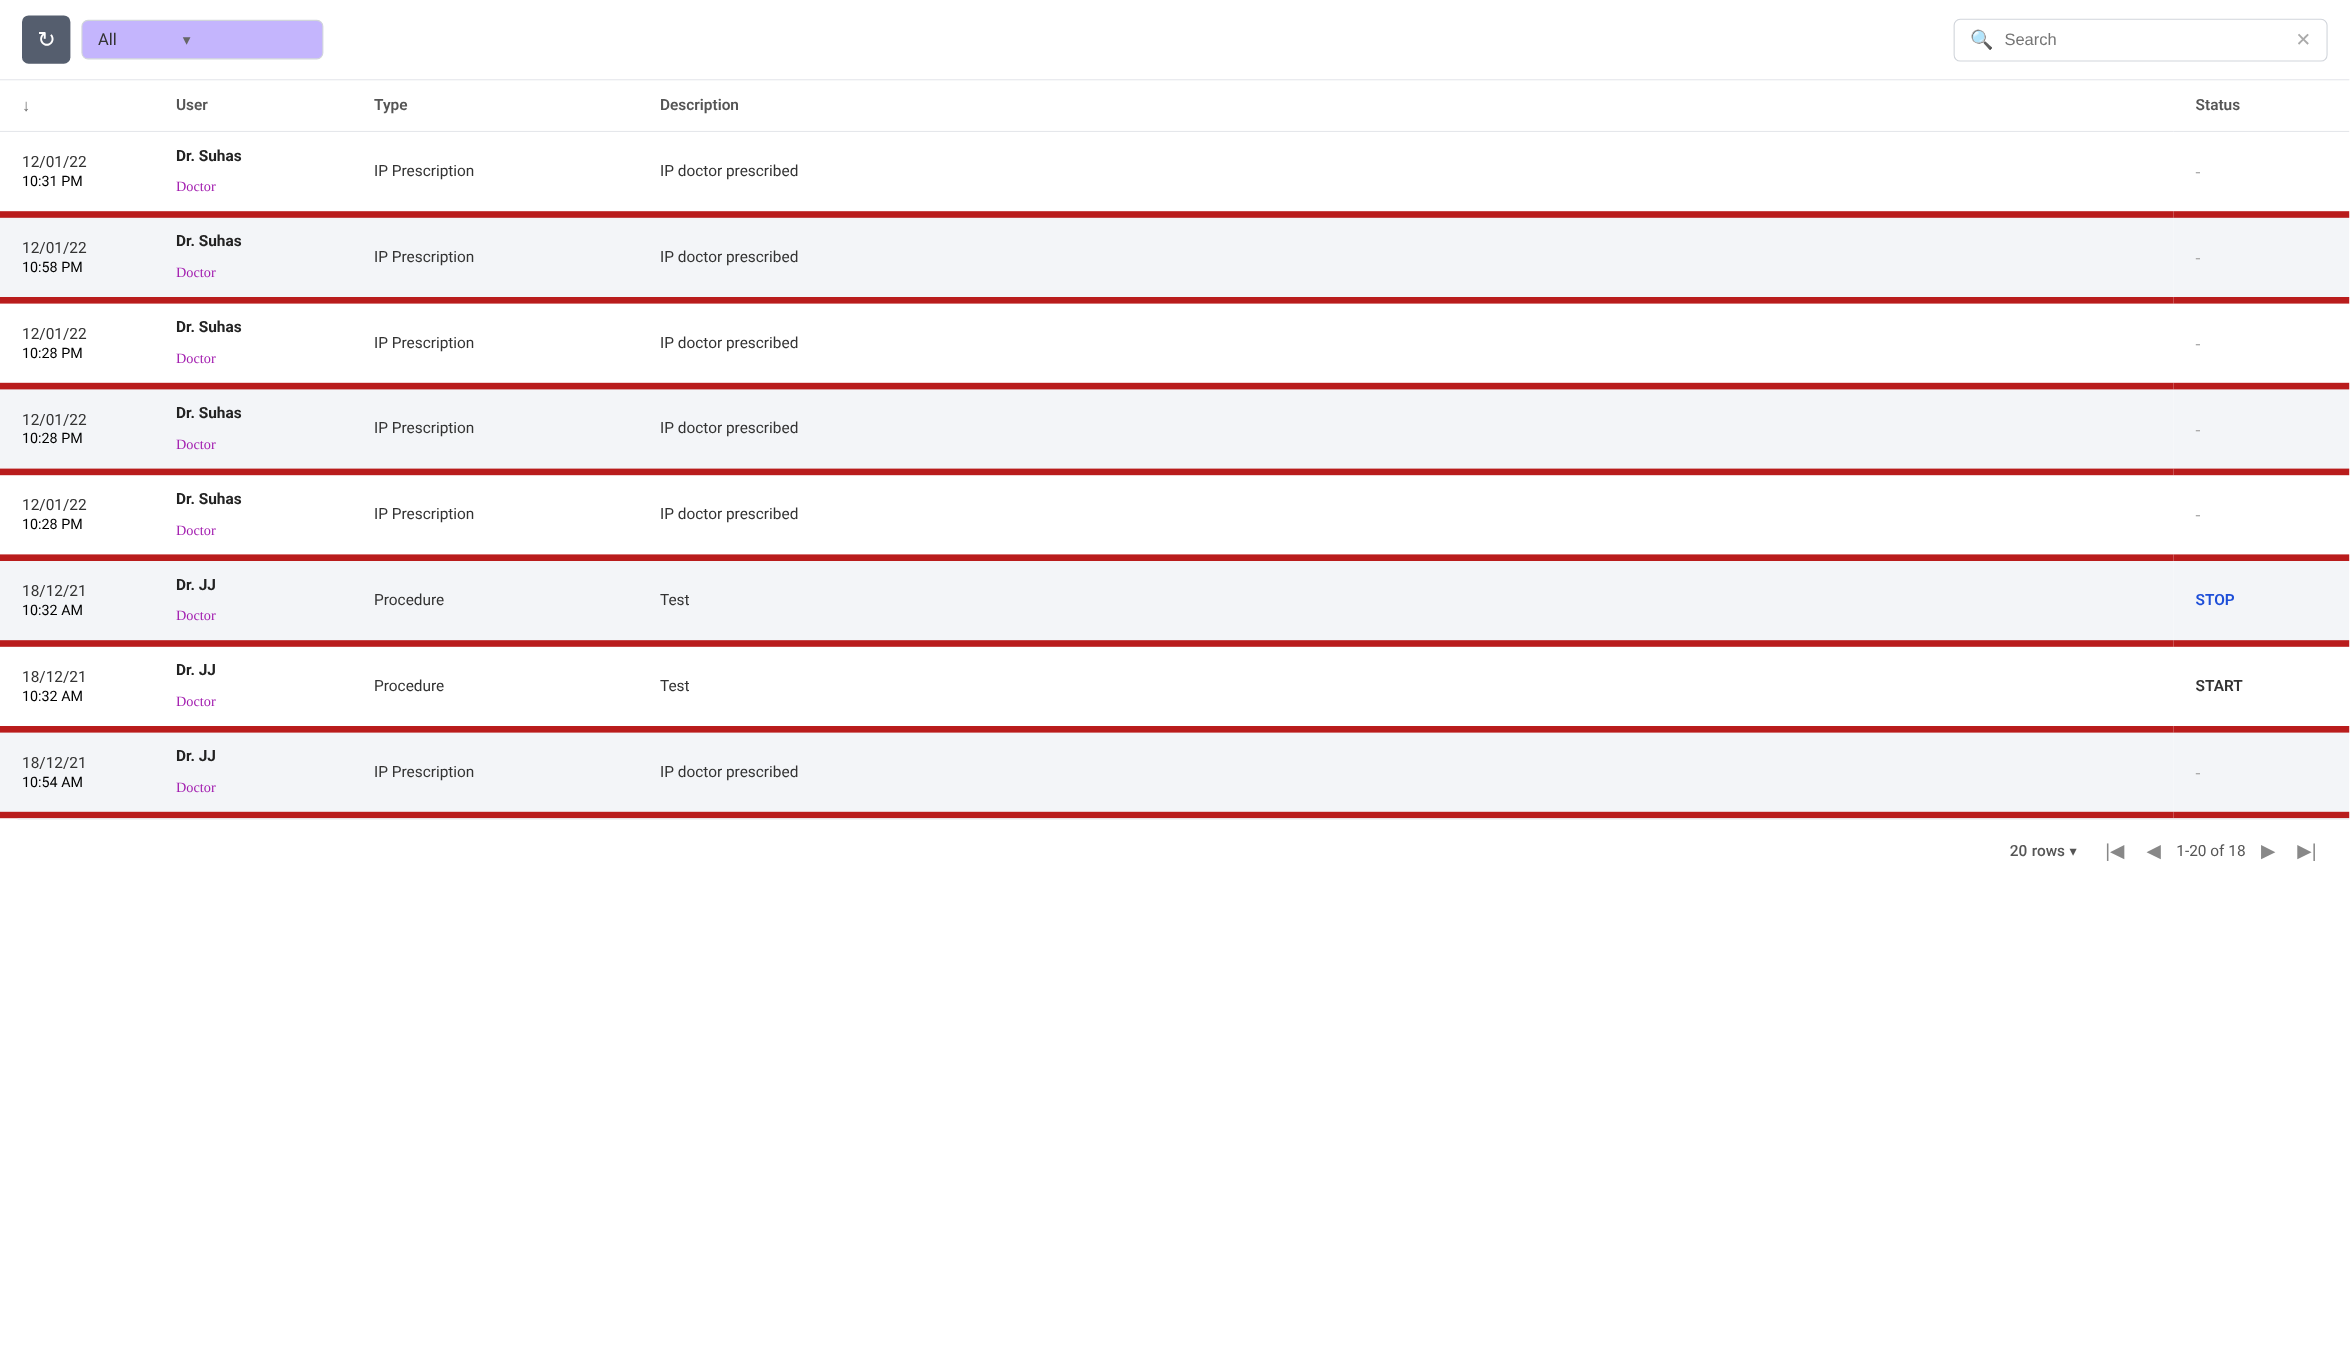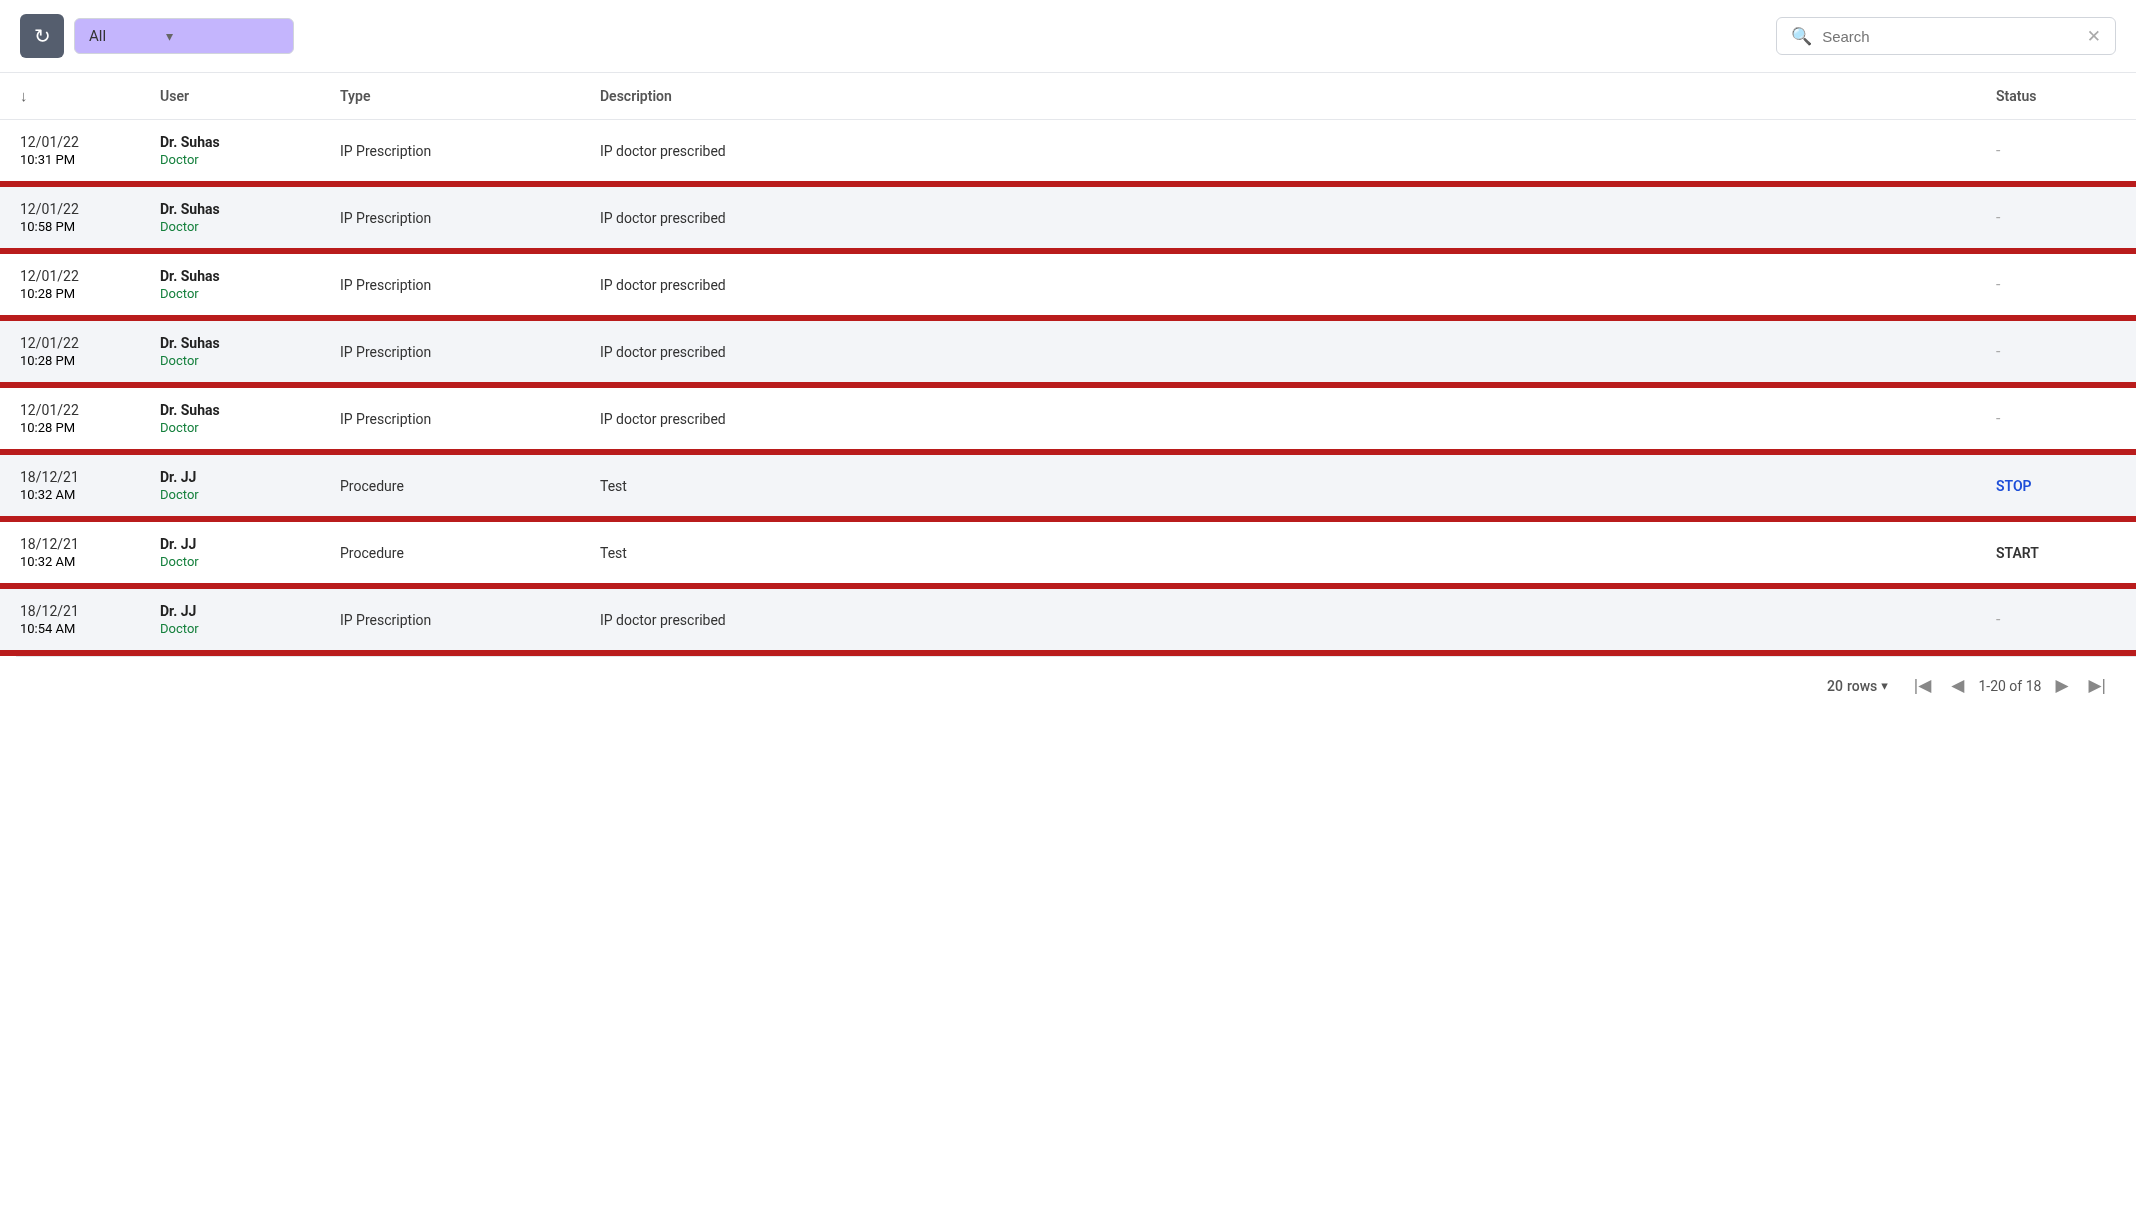--- a/index.html
+++ b/index.html
@@ -136,23 +136,24 @@
     .date-secondary {
       font-size: 13px;
       color: #000000;
       margin-top: 2px;
     }
     .user-name {
       font-weight: 700;
       color: #222;
     }
     .user-role {
-      color: #15803d;
+      color: #a21caf;
       font-size: 13px;
-      margin-top: 2px;
+      margin-top: 12px;
+      font-family: Liberation Serif, serif;
     }
     .status-dash {
       color: #aaa;
       font-size: 16px;
     }
     .status-stop {
       color: #1d4ed8;
       font-weight: 600;
       font-size: 14px;
     }

